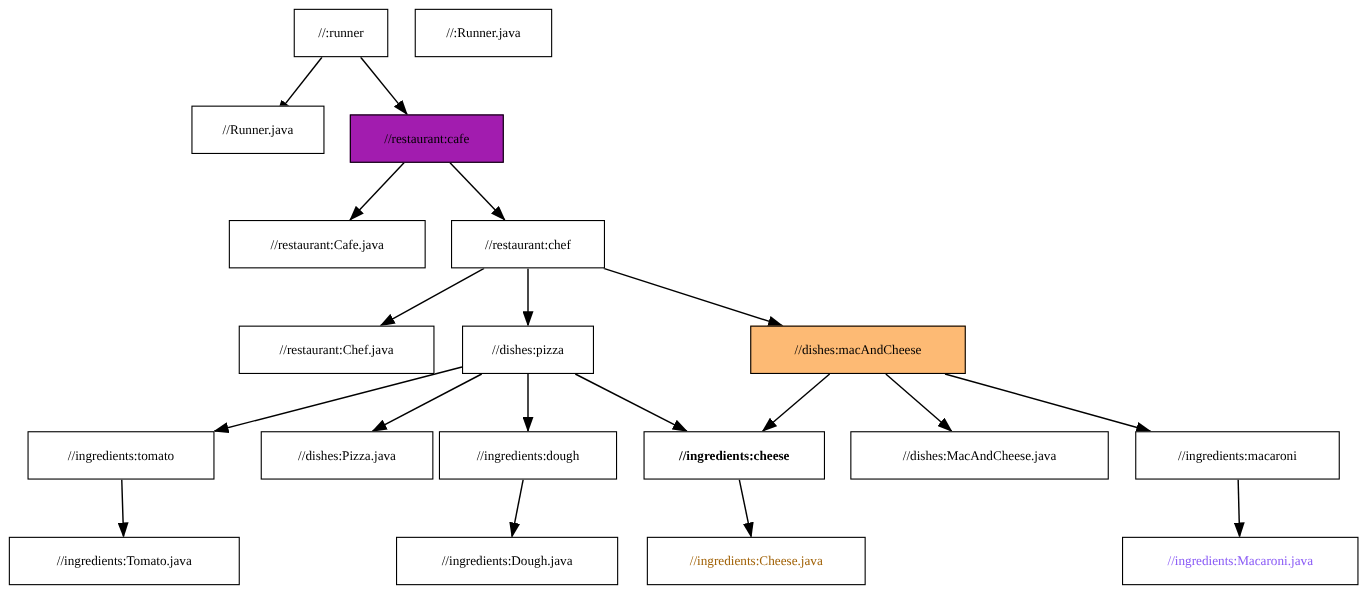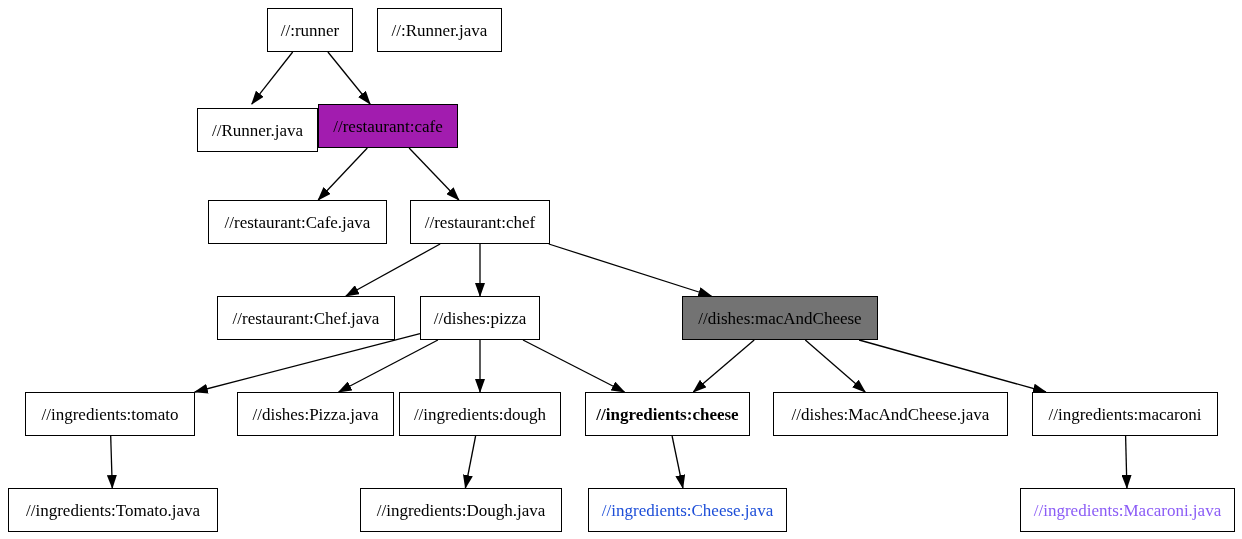--- a/index.html
+++ b/index.html
@@ -18,21 +18,21 @@
   }
   .node {
     position: absolute;
     box-sizing: border-box;
     border: 1px solid #000000;
     background: #ffffff;
     color: #000000;
     display: flex;
     align-items: center;
     justify-content: center;
-    font-size: 17px;
+    font-size: 12px;
     line-height: 1;
     white-space: nowrap;
     overflow: hidden;
   }
 </style>
 </head>
 <body>
 
 <div class="canvas">
   <svg class="edge-layer" id="edge-layer" width="1242" height="539" viewBox="0 0 1242 539" xmlns="http://www.w3.org/2000/svg">
@@ -56,30 +56,30 @@
       <line x1="805.3" y1="340.0" x2="865.2" y2="392.0" stroke="#000000" stroke-width="1.3" marker-end="url(#arrow)"></line>
       <line x1="859.1" y1="340.0" x2="1045.9" y2="392.0" stroke="#000000" stroke-width="1.3" marker-end="url(#arrow)"></line>
       <line x1="110.7" y1="436.0" x2="112.3" y2="488.0" stroke="#000000" stroke-width="1.3" marker-end="url(#arrow)"></line>
       <line x1="475.6" y1="436.0" x2="465.4" y2="488.0" stroke="#000000" stroke-width="1.3" marker-end="url(#arrow)"></line>
       <line x1="672.1" y1="436.0" x2="682.9" y2="488.0" stroke="#000000" stroke-width="1.3" marker-end="url(#arrow)"></line>
       <line x1="1125.6" y1="436.0" x2="1126.9" y2="488.0" stroke="#000000" stroke-width="1.3" marker-end="url(#arrow)"></line>
     </svg>
 
   <div class="node" style="left: 267px; top: 8px; width: 86px; height: 44px; border-color: rgb(0, 0, 0); background: rgb(255, 255, 255); color: rgb(0, 0, 0);">//:runner</div>
   <div class="node" style="left: 377px; top: 8px; width: 125px; height: 44px; border-color: rgb(0, 0, 0); background: rgb(255, 255, 255); color: rgb(0, 0, 0);">//:Runner.java</div>
-  <div class="node" style="left: 174px; top: 108px; width: 121px; height: 44px; border-color: rgb(0, 0, 0); background: rgb(255, 255, 255); color: rgb(0, 0, 0); margin-left: 23px;">//Runner.java</div>
+  <div class="node" style="left: 174px; top: 96px; width: 121px; height: 44px; border-color: rgb(0, 0, 0); background: rgb(255, 255, 255); color: rgb(0, 0, 0);">//Runner.java</div>
   <div class="node" style="left: 318px; top: 104px; width: 140px; height: 44px; border-color: rgb(0, 0, 0); background: #a21caf; color: rgb(0, 0, 0);">//restaurant:cafe</div>
   <div class="node" style="left: 208px; top: 200px; width: 179px; height: 44px; border-color: rgb(0, 0, 0); background: rgb(255, 255, 255); color: rgb(0, 0, 0);">//restaurant:Cafe.java</div>
   <div class="node" style="left: 410px; top: 200px; width: 140px; height: 44px; border-color: rgb(0, 0, 0); background: rgb(255, 255, 255); color: rgb(0, 0, 0);">//restaurant:chef</div>
   <div class="node" style="left: 217px; top: 296px; width: 178px; height: 44px; border-color: rgb(0, 0, 0); background: rgb(255, 255, 255); color: rgb(0, 0, 0);">//restaurant:Chef.java</div>
   <div class="node" style="left: 420px; top: 296px; width: 120px; height: 44px; border-color: rgb(0, 0, 0); background: rgb(255, 255, 255); color: rgb(0, 0, 0);">//dishes:pizza</div>
-  <div class="node" style="left: 682px; top: 296px; width: 196px; height: 44px; border-color: rgb(0, 0, 0); background: #737373; color: rgb(0, 0, 0);">//dishes:macAndCheese</div>
+  <div class="node" style="left: 682px; top: 296px; width: 196px; height: 44px; border-color: rgb(0, 0, 0); background: #fdba74; color: rgb(0, 0, 0);">//dishes:macAndCheese</div>
   <div class="node" style="left: 25px; top: 392px; width: 170px; height: 44px; border-color: rgb(0, 0, 0); background: rgb(255, 255, 255); color: rgb(0, 0, 0);">//ingredients:tomato</div>
   <div class="node" style="left: 218px; top: 392px; width: 157px; height: 44px; border-color: rgb(0, 0, 0); background: rgb(255, 255, 255); color: rgb(0, 0, 0); margin-left: 19px;">//dishes:Pizza.java</div>
   <div class="node" style="left: 399px; top: 392px; width: 162px; height: 44px; border-color: rgb(0, 0, 0); background: rgb(255, 255, 255); color: rgb(0, 0, 0);">//ingredients:dough</div>
   <div class="node" style="left: 585px; top: 392px; width: 165px; height: 44px; border-color: rgb(0, 0, 0); background: rgb(255, 255, 255); color: rgb(0, 0, 0); font-weight: bold;">//ingredients:cheese</div>
   <div class="node" style="left: 773px; top: 392px; width: 235px; height: 44px; border-color: rgb(0, 0, 0); background: rgb(255, 255, 255); color: rgb(0, 0, 0);">//dishes:MacAndCheese.java</div>
   <div class="node" style="left: 1032px; top: 392px; width: 186px; height: 44px; border-color: rgb(0, 0, 0); background: rgb(255, 255, 255); color: rgb(0, 0, 0);">//ingredients:macaroni</div>
   <div class="node" style="left: 8px; top: 488px; width: 210px; height: 44px; border-color: rgb(0, 0, 0); background: rgb(255, 255, 255); color: rgb(0, 0, 0);">//ingredients:Tomato.java</div>
   <div class="node" style="left: 360px; top: 488px; width: 202px; height: 44px; border-color: rgb(0, 0, 0); background: rgb(255, 255, 255); color: rgb(0, 0, 0);">//ingredients:Dough.java</div>
-  <div class="node" style="left: 588px; top: 488px; width: 199px; height: 44px; border-color: rgb(0, 0, 0); background: rgb(255, 255, 255); color: #1d4ed8;">//ingredients:Cheese.java</div>
+  <div class="node" style="left: 588px; top: 488px; width: 199px; height: 44px; border-color: rgb(0, 0, 0); background: rgb(255, 255, 255); color: #a16207;">//ingredients:Cheese.java</div>
   <div class="node" style="left: 1020px; top: 488px; width: 215px; height: 44px; border-color: rgb(0, 0, 0); background: rgb(255, 255, 255); color: #8b5cf6; text-align: right;">//ingredients:Macaroni.java</div>
 </div>
 
 </body></html>

